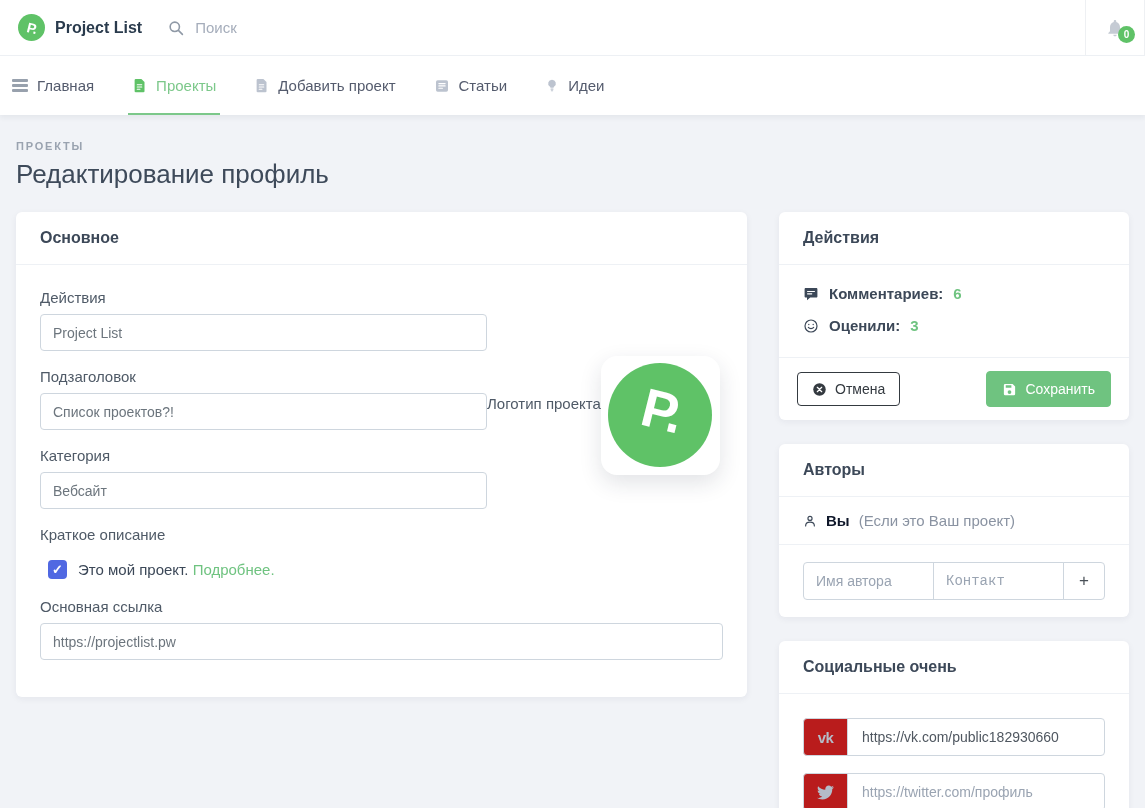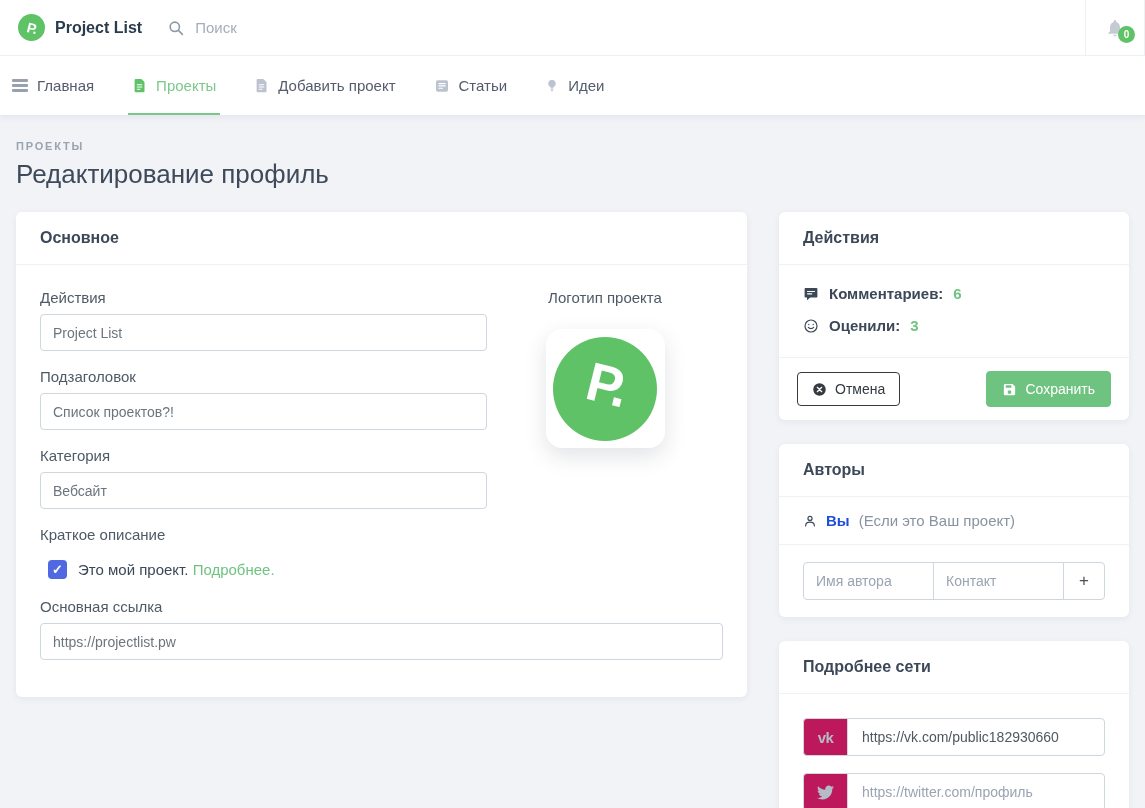--- a/index.html
+++ b/index.html
@@ -72,21 +72,21 @@
   .main-body { padding: 24px; }
   .form-top { display: flex; }
   .left-fields { width: 447px; flex: 0 0 447px; }
   .field { margin-bottom: 17px; }
   .field-label { display: block; font-size: 15px; color: #4f5a67; margin-bottom: 8px; }
   .text-input {
     width: 100%; height: 37px; border: 1px solid #ced6de; border-radius: 4px;
     padding: 0 12px; font-size: 14px; color: #6c757d; background: #fff; font-family: inherit; outline: none;
   }
   .text-input::placeholder { color: #9aa4b2; }
-  .logo-col { flex: 1; display: flex; flex-direction: column; align-items: center; }
+  .logo-col { flex: 1; display: flex; flex-direction: row; align-items: center; }
   .logo-tile {
     width: 119px; height: 119px; margin-top: 15px; background: #fff; border-radius: 16px;
     box-shadow: 0 8px 22px rgba(30, 40, 60, .13); display: flex; align-items: center; justify-content: center;
   }
   .logo-big-circle { width: 104px; height: 104px; border-radius: 50%; background: #5fc267; display: flex; align-items: center; justify-content: center; }
   .logo-big-glyph { color: #fff; font-size: 54px; font-weight: 800; transform: rotate(14deg); letter-spacing: -3px; line-height: 1; padding-bottom: 10px; }
   .textarea-input {
     width: 100%; height: 85px; border: 1px solid #ced6de; border-radius: 4px;
     padding: 9px 12px; font-size: 14px; color: #6c757d; resize: both; font-family: inherit; outline: none;
   }
@@ -99,41 +99,41 @@
   
   .actions-body { padding: 20px 24px 8px; }
   .action-row { display: flex; align-items: center; gap: 10px; font-size: 15px; font-weight: 700; color: #3c4858; margin-bottom: 15px; }
   .count { color: #6fc380; font-weight: 700; }
   .actions-footer { border-top: 1px solid #eef1f5; padding: 13px 18px; display: flex; justify-content: space-between; align-items: center; }
   .btn { display: inline-flex; align-items: center; gap: 8px; border-radius: 4px; font-size: 14px; cursor: pointer; font-family: Liberation Sans, sans-serif; }
   .btn-cancel { background: #fff; border: 1px solid #343a40; color: #343a40; padding: 8px 14px; }
   .btn-save { background: #6fc380; border: 1px solid #6fc380; color: #fff; padding: 9px 15px; }
   
   .author-row { padding: 15px 24px; border-bottom: 1px solid #eef1f5; display: flex; align-items: center; gap: 9px; font-size: 15px; }
-  .author-you { font-weight: 700; color: #1d4ed8; }
+  .author-you { font-weight: 700; color: #0f172a; }
   .author-note { color: #8a93a2; }
   .authors-add { padding: 17px 24px; }
   .input-group { display: flex; }
   .ig-input {
     flex: 1; min-width: 0; height: 38px; border: 1px solid #ced6de; padding: 0 12px;
     font-size: 14px; color: #6c757d; font-family: inherit; outline: none;
   }
   .ig-input::placeholder { color: #9aa4b2; }
   .ig-first { border-radius: 4px 0 0 4px; }
-  .ig-mid { margin-left: -1px; }
+  .ig-mid { margin-left: -1px; font-family: Liberation Mono, monospace; }
   .ig-btn {
     width: 42px; margin-left: -1px; border: 1px solid #ced6de; border-radius: 0 4px 4px 0;
     background: #fff; font-size: 17px; color: #495057; cursor: pointer; font-family: inherit;
   }
   
   .social-body { padding: 24px; display: flex; flex-direction: column; gap: 17px; }
   .sg { display: flex; }
   .sg-addon {
     width: 45px; flex: 0 0 45px; border: 1px solid #ced6de; border-radius: 4px 0 0 4px;
-    background: #be185d; display: flex; align-items: center; justify-content: center; color: #b4bcc8;
+    background: #b91c1c; display: flex; align-items: center; justify-content: center; color: #b4bcc8;
   }
   .sg-input {
     flex: 1; min-width: 0; margin-left: -1px; height: 38px; border: 1px solid #ced6de;
     border-radius: 0 4px 4px 0; padding: 16px 14px; font-size: 14px; color: #4f5760; font-family: inherit; outline: none;
   }
   .sg-input::placeholder { color: #9aa4b2; }
   .vk-glyph { font-weight: 800; font-size: 15px; letter-spacing: -.5px; }
   svg { display: block; }
 </style>
 </head>
@@ -339,21 +339,21 @@
         <div class="authors-add">
           <div class="input-group">
             <input class="ig-input ig-first" placeholder="Имя автора" style="">
             <input class="ig-input ig-mid" placeholder="Контакт" style="">
             <button class="ig-btn">+</button>
           </div>
         </div>
       </div>
 
       <div class="card">
-        <div class="card-header">Подробнее сети</div>
+        <div class="card-header">Социальные очень</div>
         <div class="social-body">
           <div class="sg">
             <span class="sg-addon">
               <span class="vk-glyph">vk</span>
             </span>
             <input class="sg-input" value="https://vk.com/public182930660" style="">
           </div>
           <div class="sg">
             <span class="sg-addon">
               <svg width="17" height="17" viewBox="0 0 24 24" fill="#b4bcc8">

